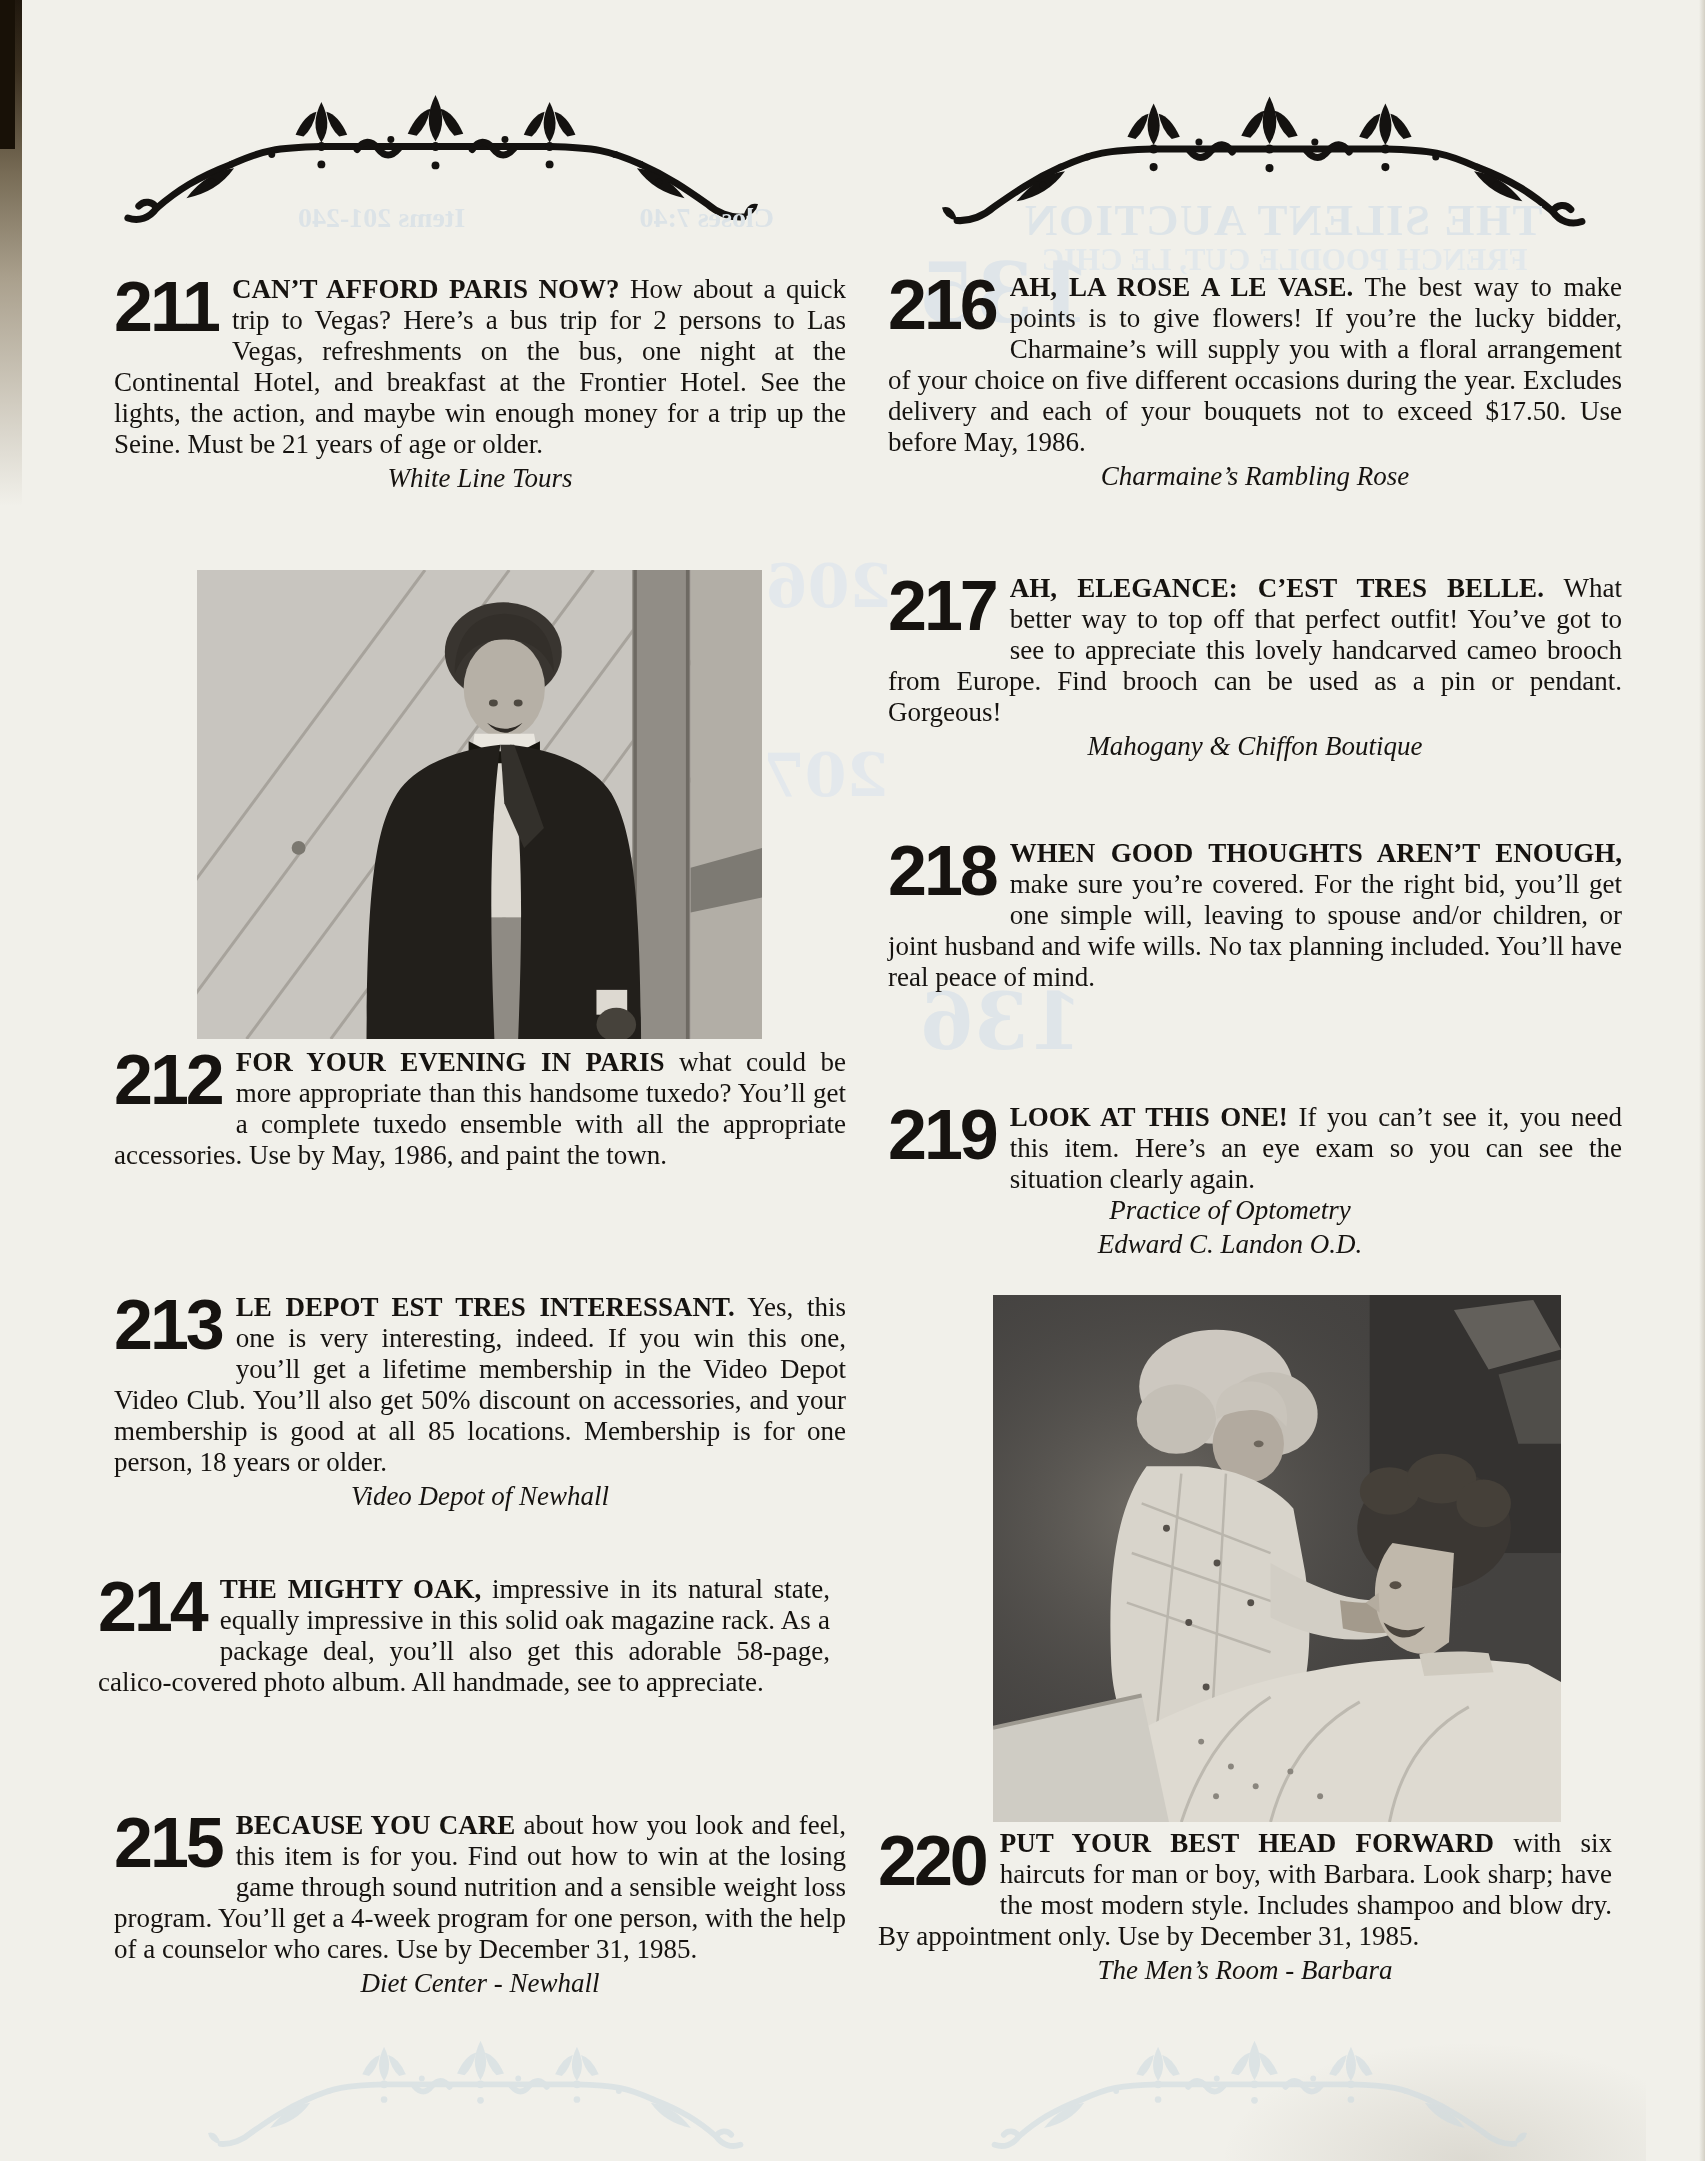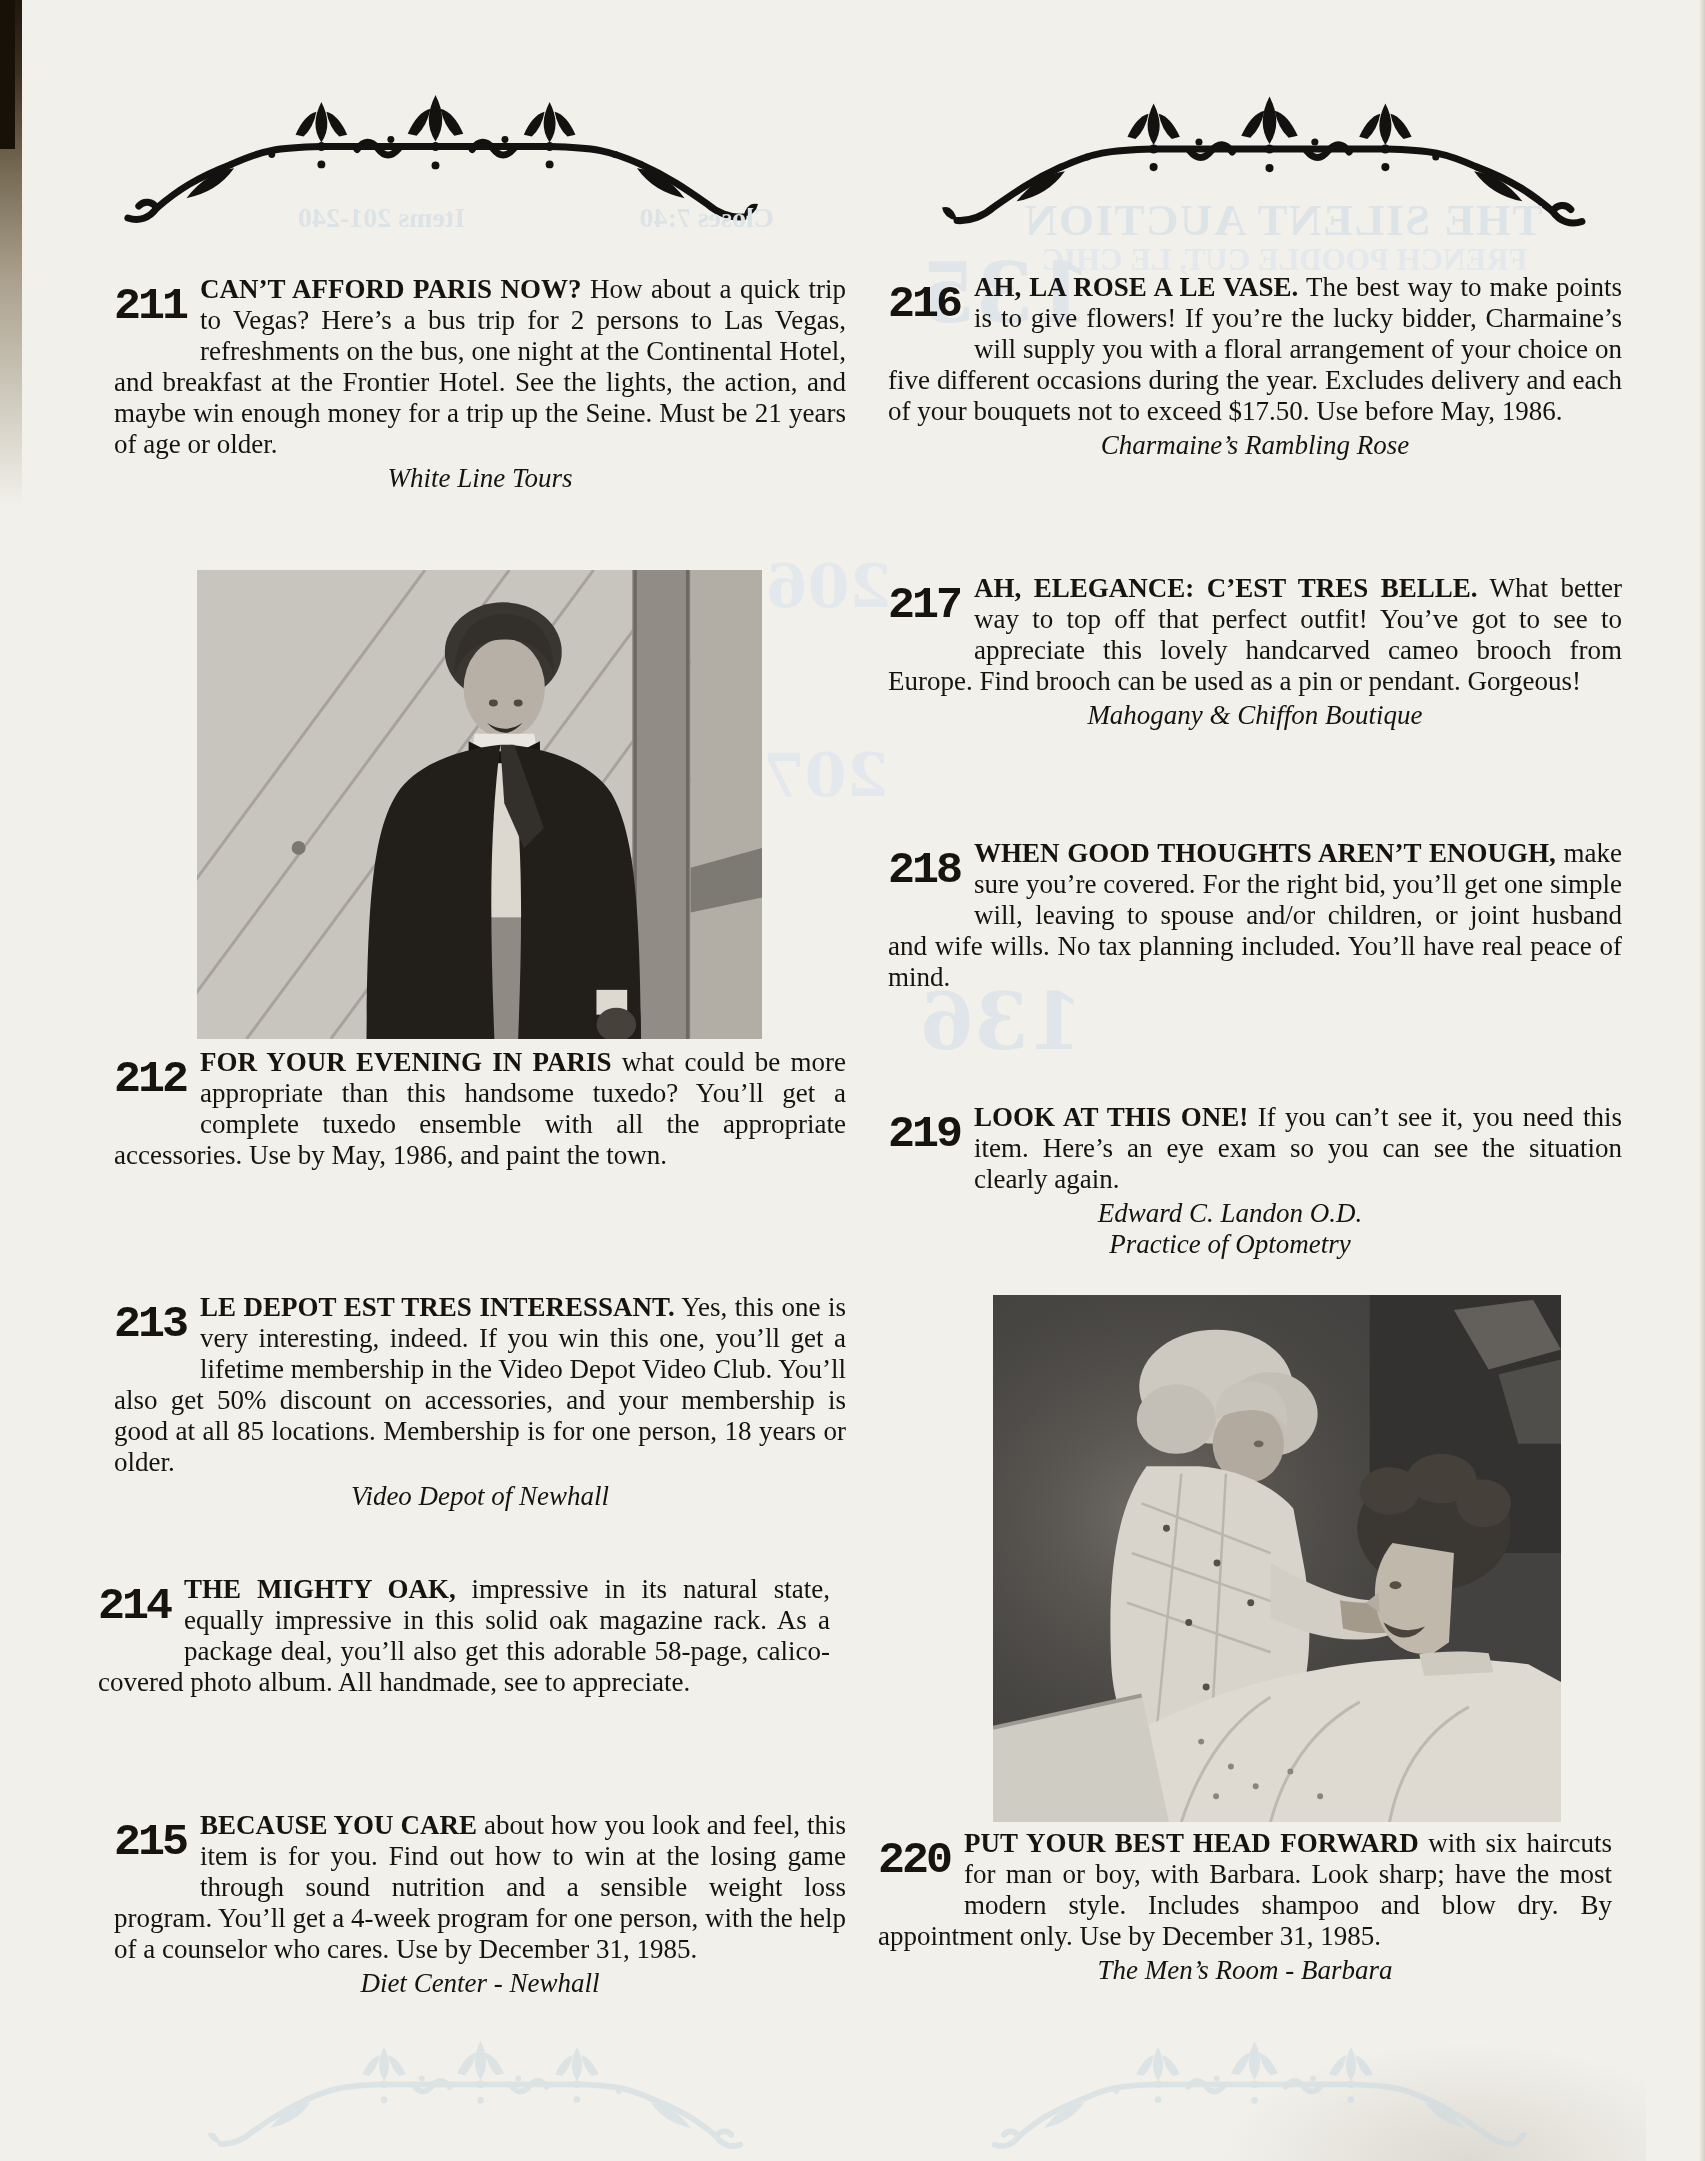--- a/index.html
+++ b/index.html
@@ -31,22 +31,22 @@
   .gnum{font-family:"DejaVu Serif",serif;color:#dfe5e9;}
   .gnum135{left:918px;top:244px;font-size:83px;}
   .gnum136{left:920px;top:976px;font-size:78px;}
   .gnum206{left:766px;top:551px;font-size:60px;color:#e3e8ec;}
   .gnum207{left:763px;top:740px;font-size:60px;color:#e3e8ec;}
 
   
   .item{position:absolute;width:732px;font-size:27px;line-height:31px;text-align:justify;}
   .col-right.item{width:734px;}
   .item .num{
-    float:left;font-family:Liberation Mono, monospace;font-weight:bold;
-    font-size:45px;line-height:60px;letter-spacing:-3px;
+    float:left;font-family:Liberation Sans, sans-serif;font-weight:bold;
+    font-size:70px;line-height:60px;letter-spacing:-3px;
     margin:3px 14px 2px 0;
   }
   .item .title{font-weight:bold;}
   .item .attrib{text-align:center;font-style:italic;margin-top:3px;line-height:31px;}
   .item .attrib.inset{padding-right:50px;}
 
   
   .photo{position:absolute;overflow:hidden;}
   .photo svg{display:block;width:100%;height:100%;}
 </style>
@@ -222,22 +222,22 @@
   <div class="item col-right" style="left:888px;top:838px">
     <span class="num">218</span>
     <span class="title">WHEN GOOD THOUGHTS AREN’T ENOUGH,</span>
     <span class="body">make sure you’re covered. For the right bid, you’ll get one simple will, leaving to spouse and/or children, or joint husband and wife wills. No tax planning included. You’ll have real peace of mind.</span>
   </div>
 
   <div class="item col-right" style="left:888px;top:1102px">
     <span class="num">219</span>
     <span class="title">LOOK AT THIS ONE!</span>
     <span class="body">If you can’t see it, you need this item. Here’s an eye exam so you can see the situation clearly again.</span>
+    <div class="attrib inset" style="margin-top:0">Practice of Optometry</div>
     <div class="attrib inset">Edward C. Landon O.D.</div>
-    <div class="attrib inset" style="margin-top:0">Practice of Optometry</div>
   </div>
 
   <div class="photo" style="left:993px;top:1295px;width:568px;height:527px">
     <svg viewBox="0 0 1146 1062" preserveAspectRatio="none">
       <rect width="1146" height="1062" fill="#444240"></rect>
       <radialGradient id="glow" cx="0.28" cy="0.42" r="0.6">
         <stop offset="0" stop-color="#716d66"></stop>
           <stop offset="1" stop-color="#444240" stop-opacity="0"></stop>
       </radialGradient>
       <rect width="1146" height="1062" fill="url(#glow)"></rect>

